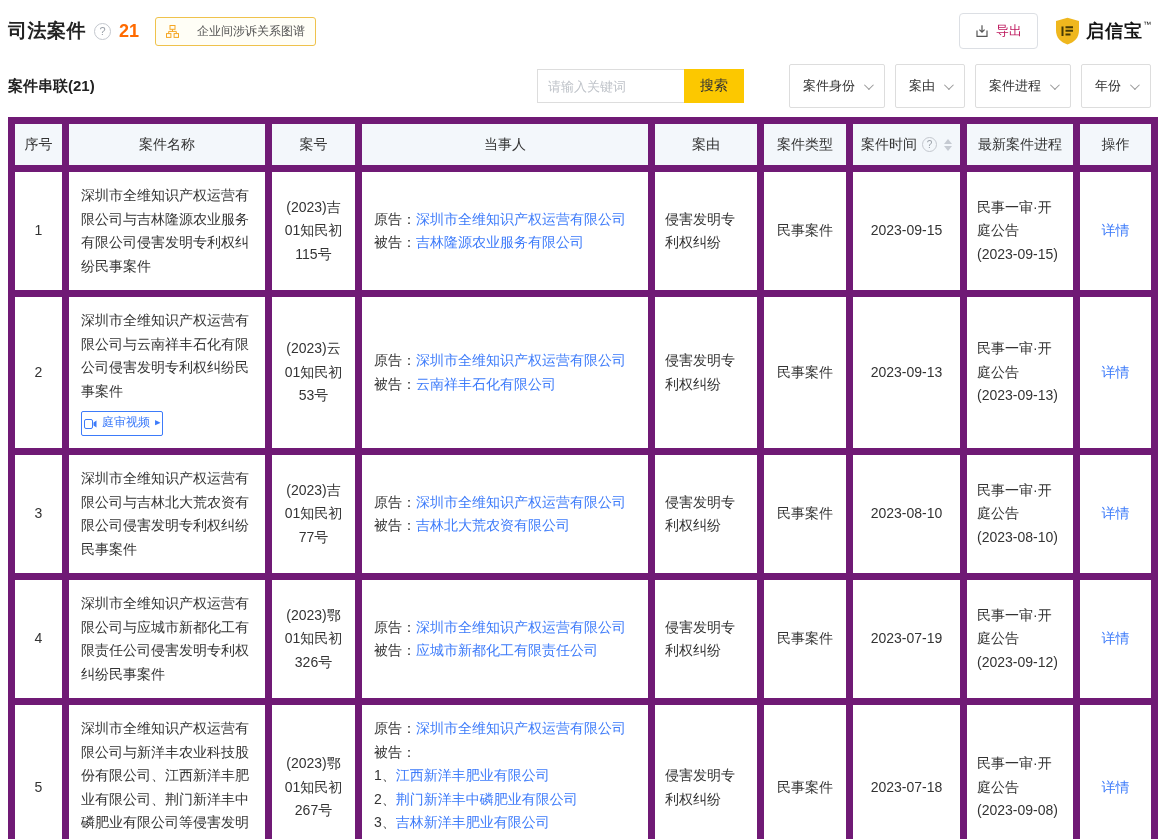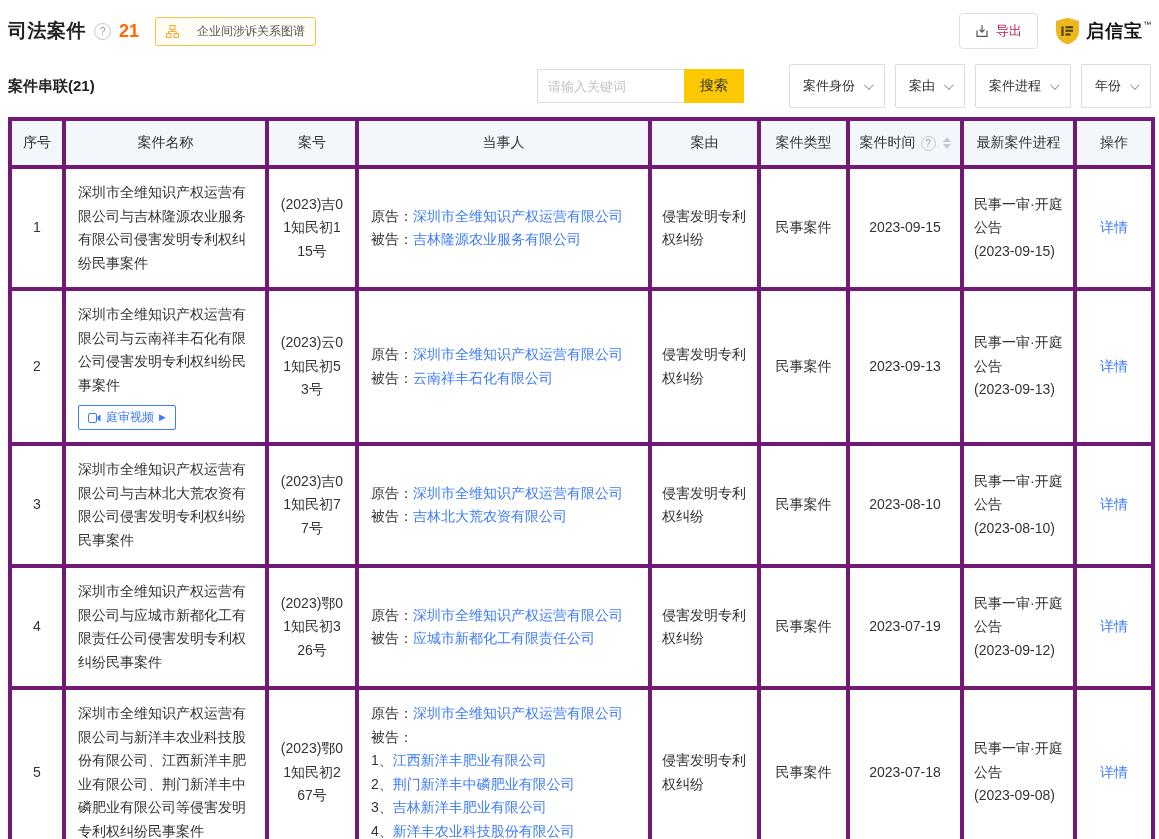--- a/index.html
+++ b/index.html
@@ -51,34 +51,34 @@
     border-radius:2px; background:#fff; padding:0 13px; font-size:13px; color:#333;
     margin-left:10px; cursor:pointer; font-family:inherit;
   }
   .chevron {
     width:7px; height:7px; border-right:1px solid #999; border-bottom:1px solid #999;
     transform:rotate(45deg) translateY(-2px); flex:none;
   }
 
   
   table.cases { border-collapse:collapse; width:1143px; margin-top:13px; table-layout:fixed; }
-  .cases th, .cases td { border:4px solid #701a75; font-weight:normal; font-size:14px; }
+  .cases th, .cases td { border:7px solid #701a75; font-weight:normal; font-size:14px; }
   .cases th { background:#f3f7fb; height:48px; padding:6px 6px; color:#333; text-align:center; }
   .cases td { padding:12px 12px; line-height:1.68; vertical-align:middle; color:#333; background:#fff; }
   td.c-center { text-align:center; }
   td.caseno { text-align:center; word-break:break-all; padding:12px 11px; }
   td.cause { padding:12px 10px; }
   td.progress { padding:12px 10px; }
   .lnk { color:#3d7bfa; text-decoration:none; cursor:pointer; }
   .party-line { text-align:left; }
   .plabel { color:#333; }
   .video-btn {
     display:inline-flex; align-items:center; gap:5px; border:1px solid #3d7bfa; color:#3d7bfa;
-    background:#fff; font-size:12px; padding:3px 9px; border-radius:2px; cursor:pointer;
-    margin-top:8px; font-family:Liberation Sans, sans-serif; line-height:1.4;
+    background:#fff; font-size:12px; padding:3px 2px; border-radius:2px; cursor:pointer;
+    margin-top:8px; font-family:Liberation Mono, monospace; line-height:1.4;
   }
   .play-tri { font-size:9px; line-height:1; }
   .sort { display:inline-flex; flex-direction:column; gap:2px; margin-left:5px; vertical-align:middle; }
   .tri-up { width:0; height:0; border-left:4px solid transparent; border-right:4px solid transparent; border-bottom:5px solid #c5cad2; }
   .tri-down { width:0; height:0; border-left:4px solid transparent; border-right:4px solid transparent; border-top:5px solid #c5cad2; }
 </style>
 </head>
 <body>
 
 <div class="page">

